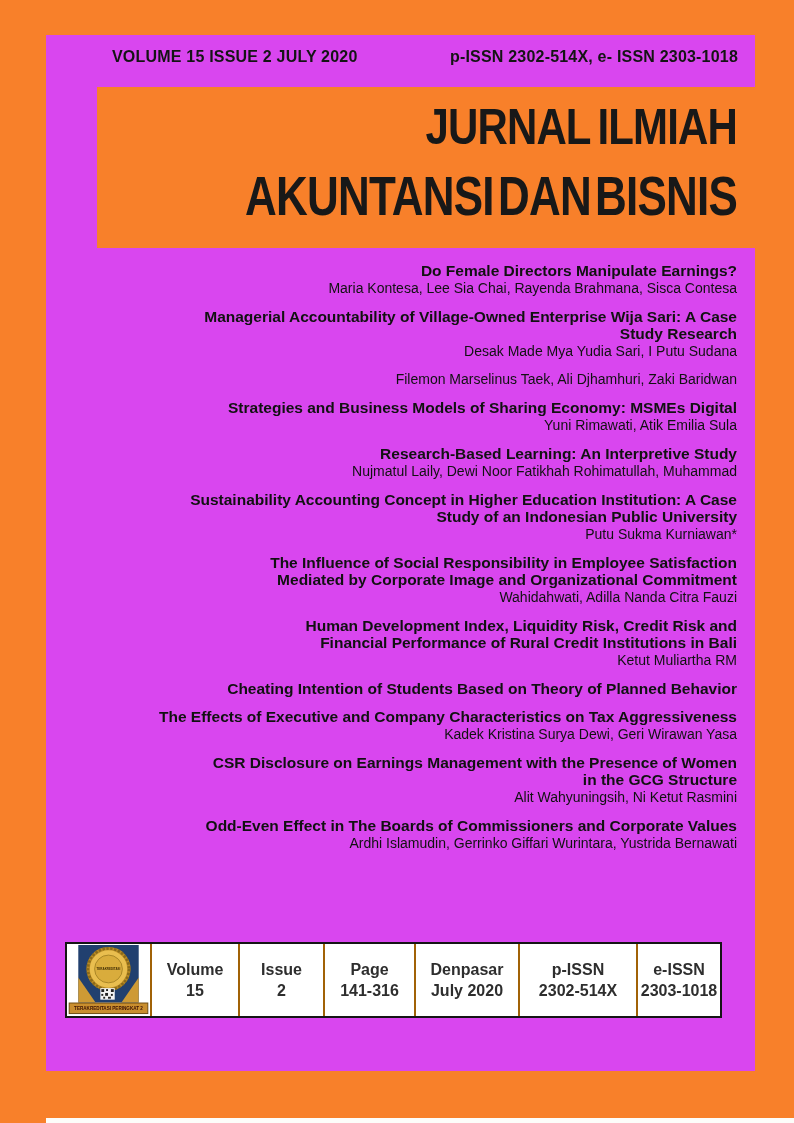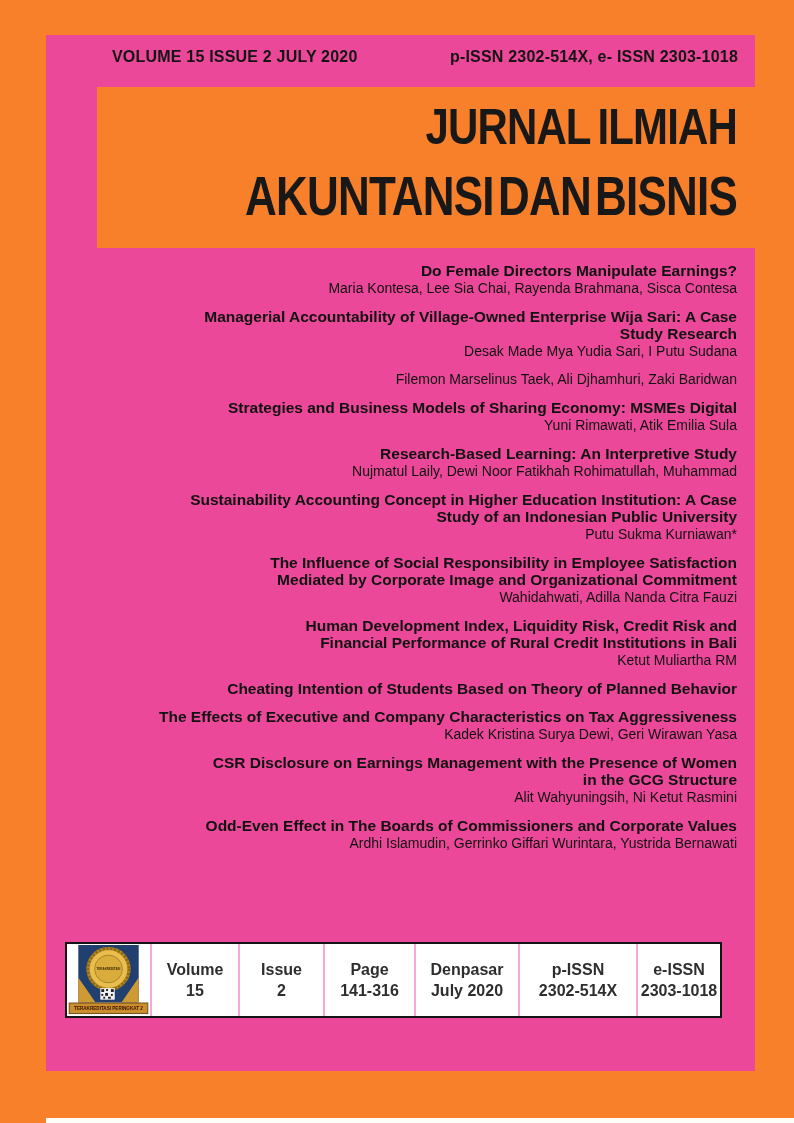--- a/index.html
+++ b/index.html
@@ -8,21 +8,21 @@
     position:relative;
     width:794px; height:1123px;
     margin:0 auto;
     background:#F8802A;
     font-family:"Liberation Sans", sans-serif;
     overflow:hidden;
   }
   .white-area {
     position:absolute;
     left:46px; top:35px; right:39px; bottom:52px;
-    background:#ec4899;
+    background:#d946ef;
     padding-left:40px;
   }
   .bottom-strip {
     position:absolute;
     left:46px; right:0; bottom:0; height:5px;
     background:#fdfdfa;
   }
 
   
   .header-row {
@@ -74,21 +74,21 @@
   .footer-table {
     position:absolute; left:19px; top:907px;
     display:flex;
     border:2px solid #151515;
     height:76px;
     background:#fff;
   }
   .cell {
     display:flex; flex-direction:column; justify-content:center; align-items:center;
     font-size:16px; font-weight:bold; color:#2e2e2e; line-height:21px;
-    border-left:2px solid #f9a8d4;
+    border-left:2px solid #a16207;
     text-align:center;
   }
   .cell:first-child { border-left:none; }
   .badge-cell { width:83px; padding:1px; }
   .c-vol  { width:88px; }
   .c-iss  { width:85px; }
   .c-page { width:91px; }
   .c-den  { width:104px; }
   .c-pissn{ width:118px; }
   .c-eissn{ width:84px; }

